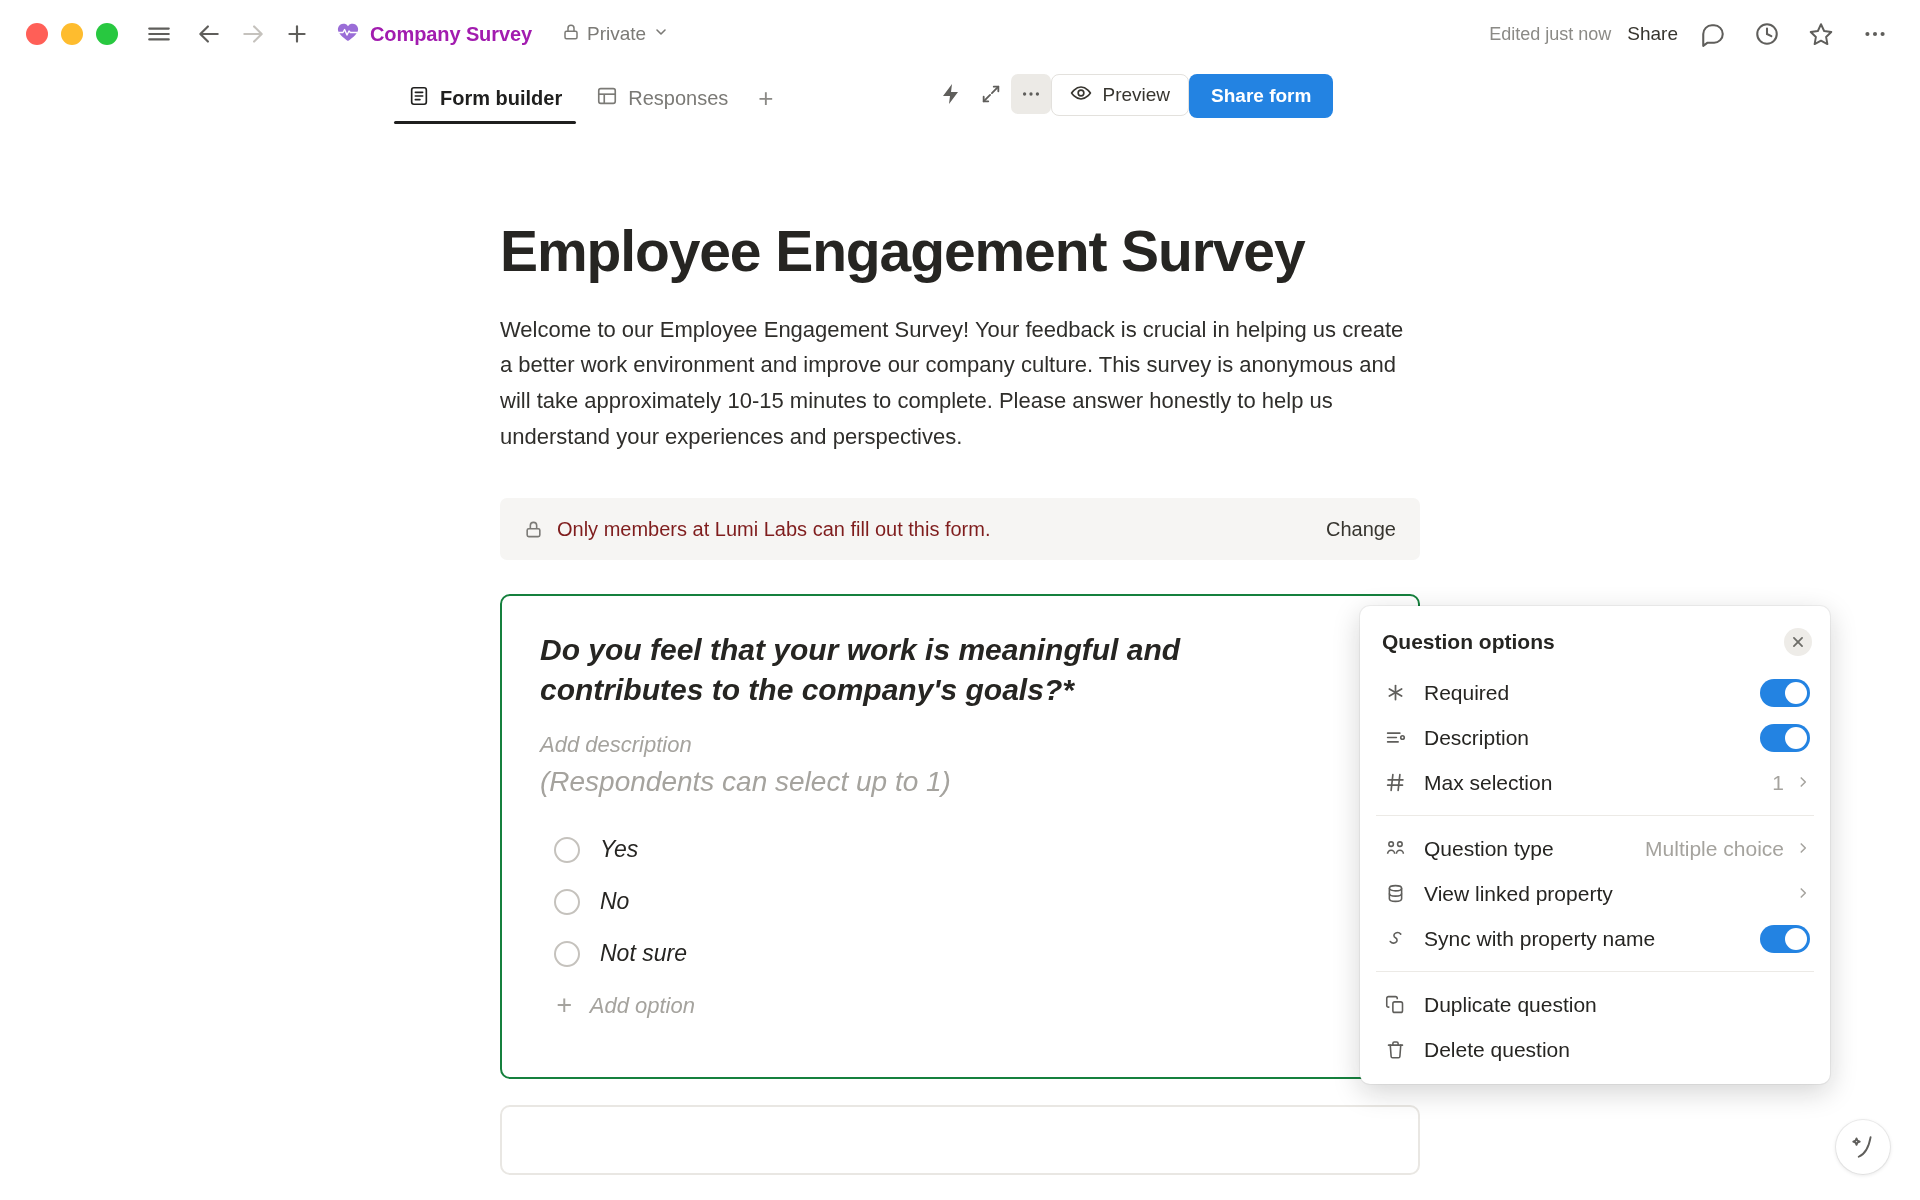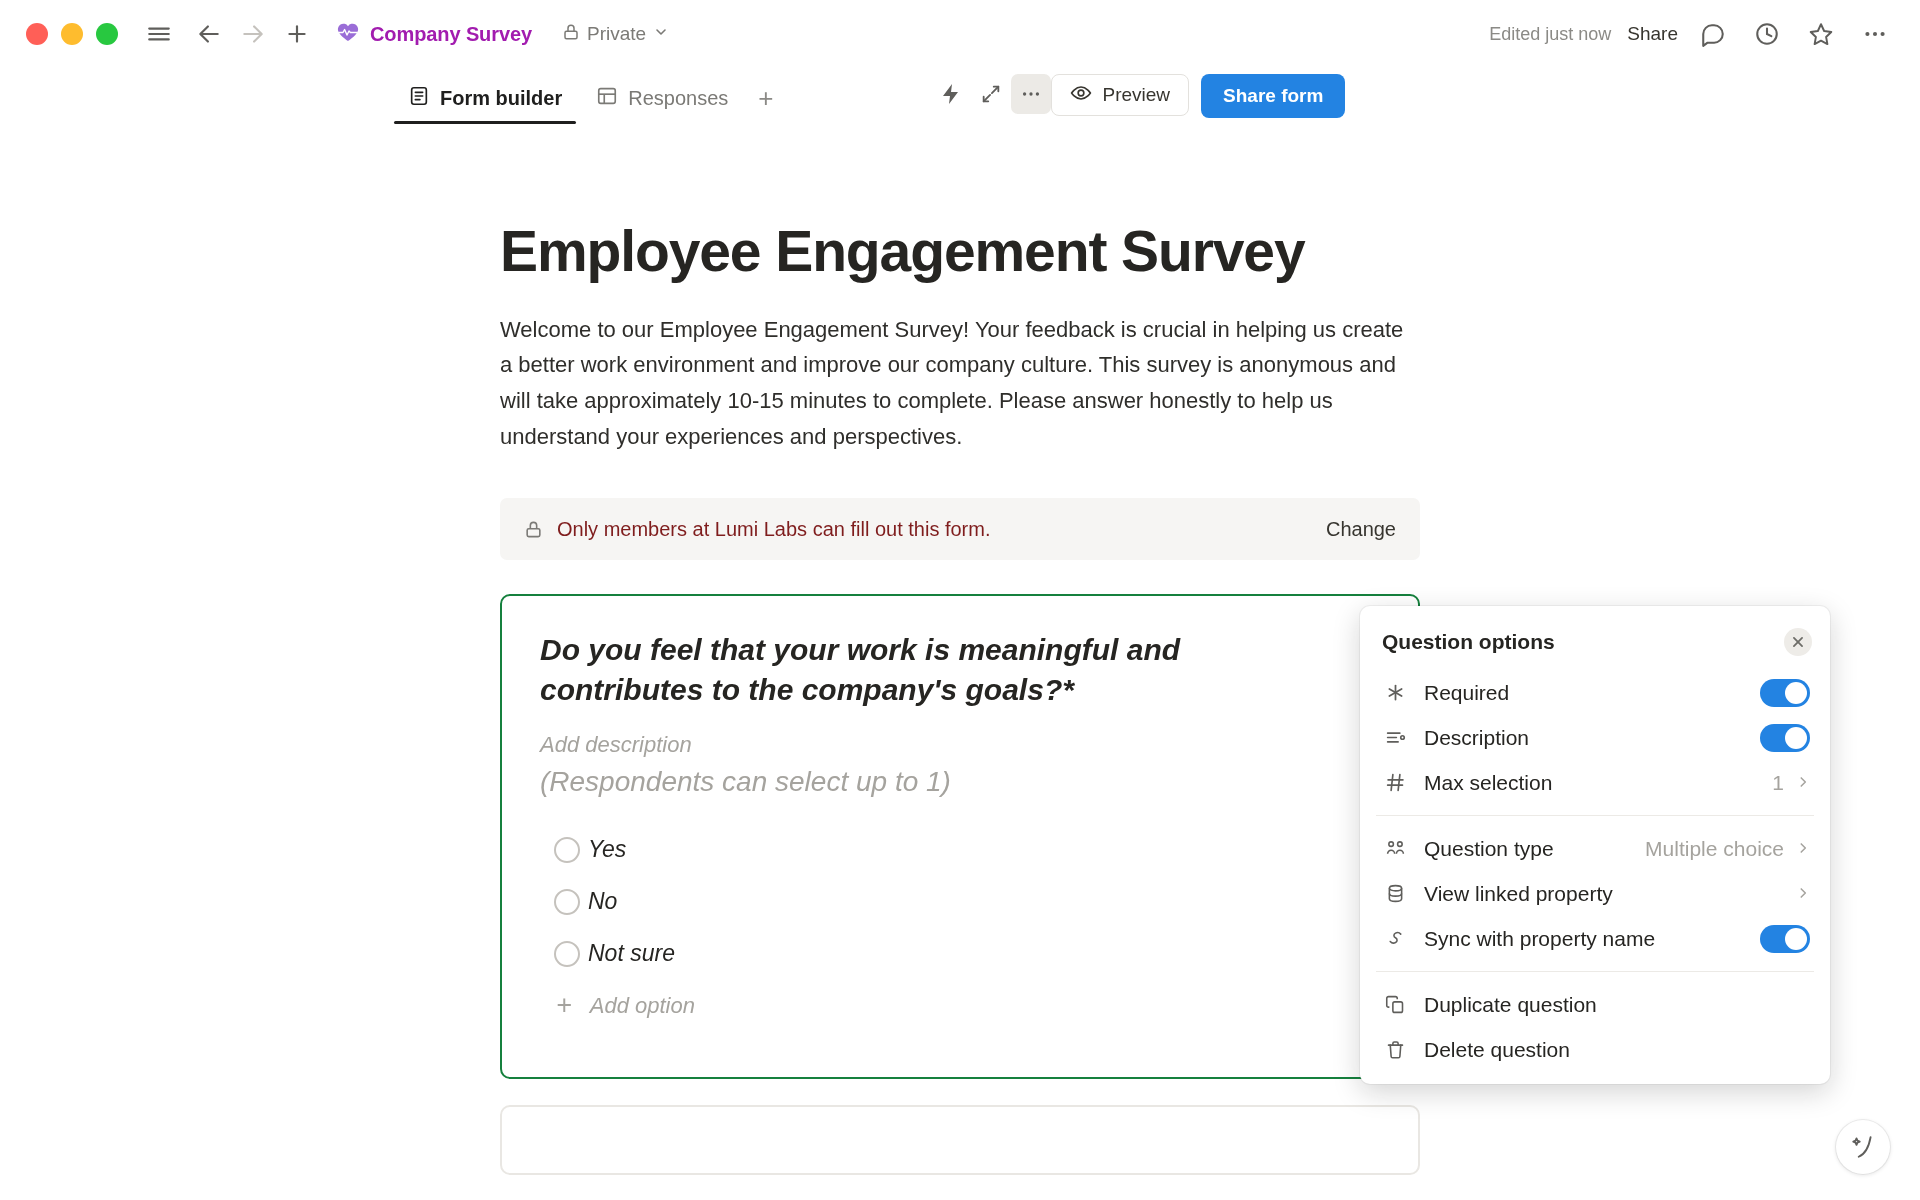--- a/index.html
+++ b/index.html
@@ -102,21 +102,21 @@
     display: flex; align-items: center; gap: 10px;
     height: 42px; padding: 0 18px;
     border: 1px solid #e3e1dd; border-radius: 8px;
     font-size: 19px; color: #37352f; background: #fff;
   }
   .shareform-btn {
     height: 44px; padding: 7px 22px;
     background: #2383e2; color: #fff;
     font-size: 19px; font-weight: 600;
     border-radius: 8px;
-    display: flex; align-items: center; margin-left: 12px;
+    display: flex; align-items: center;
   }
 
   
   .canvas { position: relative; height: calc(1200px - 124px); }
 
   .content {
     width: 920px;
     margin: 0 auto;
     padding-top: 96px;
     position: relative;
@@ -171,21 +171,21 @@
     font-size: 30px; font-weight: 700; line-height: 1.32;
     color: #262522;
     margin: 0 0 22px 0;
     max-width: 810px;
   }
   .q-required { color: #262522; font-weight: 700; }
   .q-desc { font-size: 22px; color: #a5a39e; margin-bottom: 8px; }
   .q-hint { font-size: 28px; color: #a5a39e; margin-bottom: 26px; }
 
   .opt {
-    display: flex; align-items: center; gap: 8px;
+    display: flex; align-items: center; gap: 20px;
     height: 52px;
     padding-left: 14px;
   }
   .radio {
     width: 26px; height: 26px; border-radius: 50%;
     border: 2px solid #c5c2bd; flex: none;
   }
   .opt-label { font-size: 23px; color: #262522; }
   .add-option {
     display: flex; align-items: center; gap: 18px;

